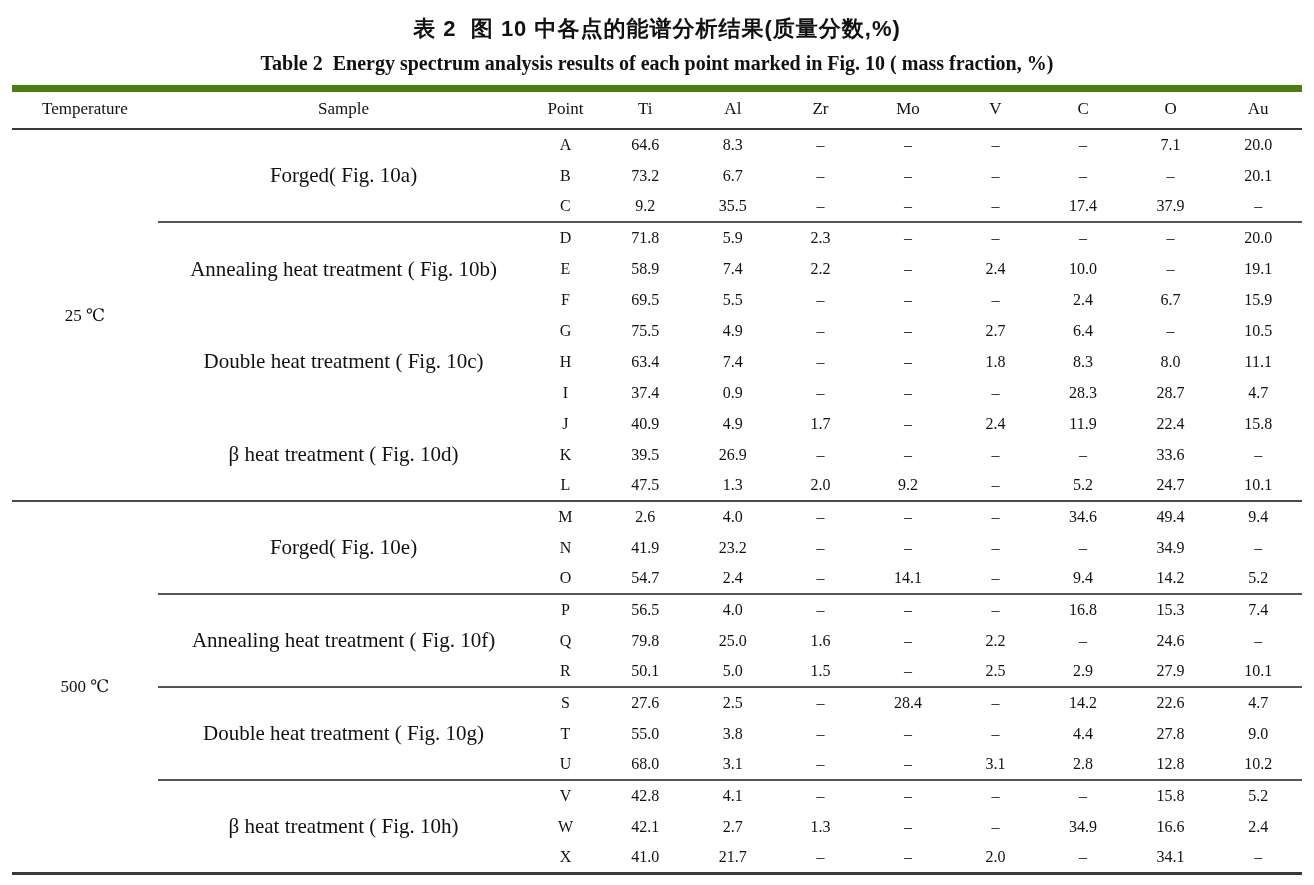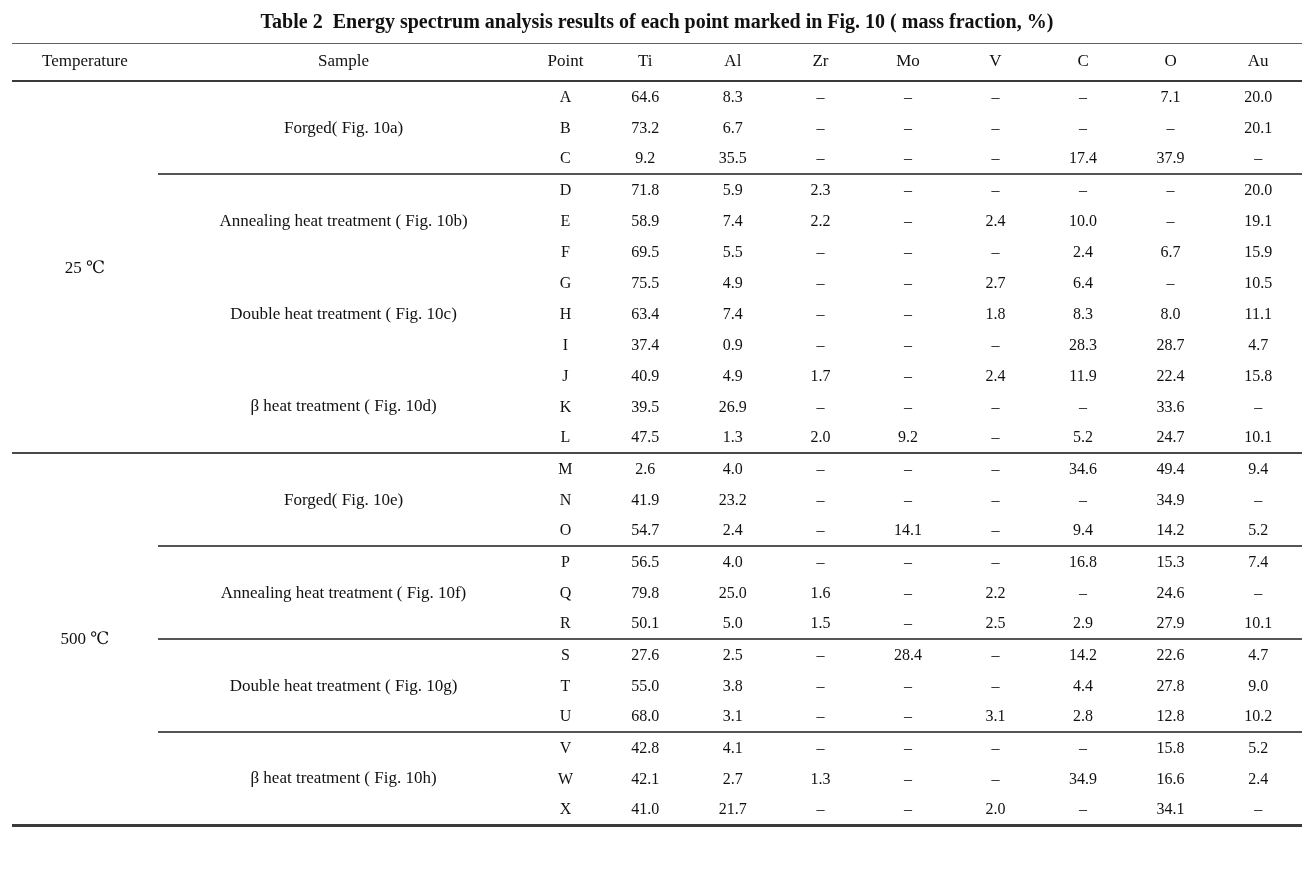--- a/index.html
+++ b/index.html
@@ -22,27 +22,28 @@
     letter-spacing: 1px;
     white-space: pre;
     margin-top: 4px;
     font-family: "Liberation Sans", "DejaVu Sans", sans-serif;
   }
   .title-en {
     text-align: center;
     font-size: 20px;
     font-weight: bold;
     white-space: pre;
+    margin-top: 8px;
     margin-bottom: 10px;
   }
   table.spectrum {
     width: 100%;
     border-collapse: collapse;
     table-layout: fixed;
-    border-top: 1px solid #4d7c0f;
+    border-top: 7px solid #4d7c0f;
     border-bottom: 3px solid #3a3a3a;
   }
   col.c-temp   { width: 11.3%; }
   col.c-sample { width: 28.8%; }
   col.c-point  { width: 5.6%; }
   col.c-el     { width: 6.7875%; }
   th {
     font-weight: normal;
     font-size: 17px;
     padding: 7px 0 9px 0;
@@ -52,28 +53,29 @@
   }
   td {
     text-align: center;
     font-size: 16px;
     height: 31px;
     padding: 0;
     white-space: nowrap;
     vertical-align: middle;
   }
   td.temp-cell   { font-size: 17px; text-align: center; }
-  td.sample-cell { font-size: 17px; }
+  td.sample-cell { font-size: 21px; }
   td.rule-above  { border-top: 2px solid #555555; }
   td.full-rule   { border-top: 2px solid #4a4a4a; }
 </style>
 </head>
 <body>
 
 <div class="page">
+  <div class="title-zh">表 2  图 10 中各点的能谱分析结果(质量分数,%)</div>
   <div class="title-en">Table 2  Energy spectrum analysis results of each point marked in Fig. 10 ( mass fraction, %)</div>
 
   <table class="spectrum">
     <colgroup>
       <col class="c-temp">
         <col class="c-sample">
         <col class="c-point">
       <col class="c-el">
         <col class="c-el">
         <col class="c-el">

